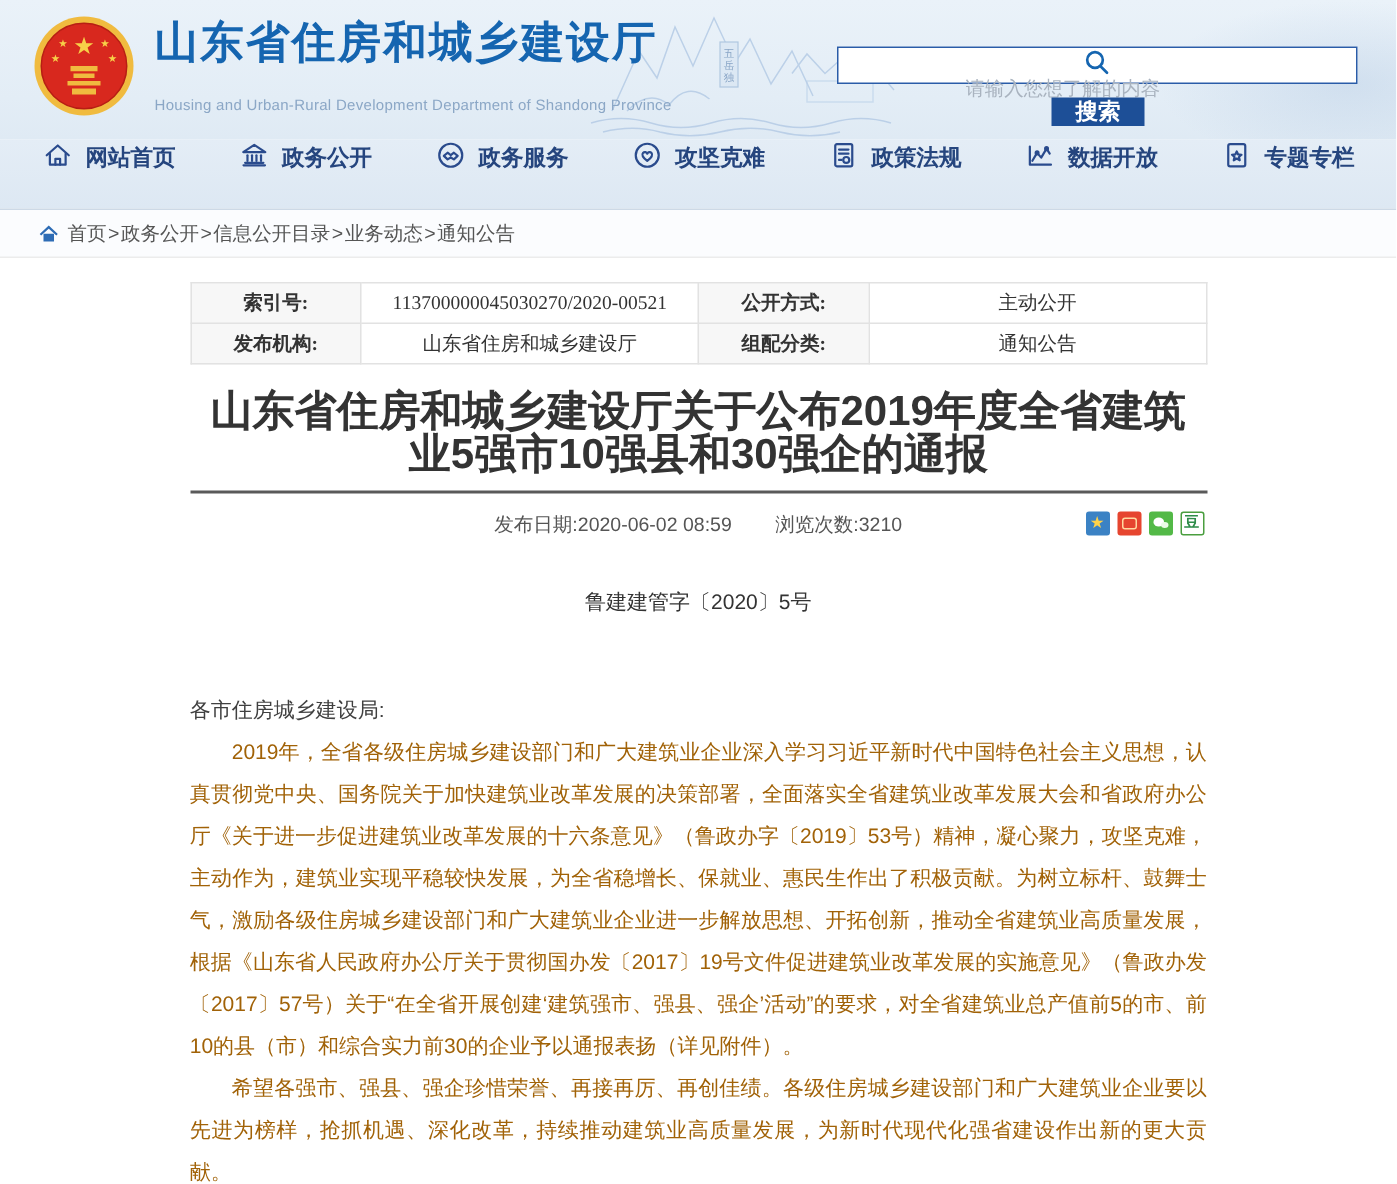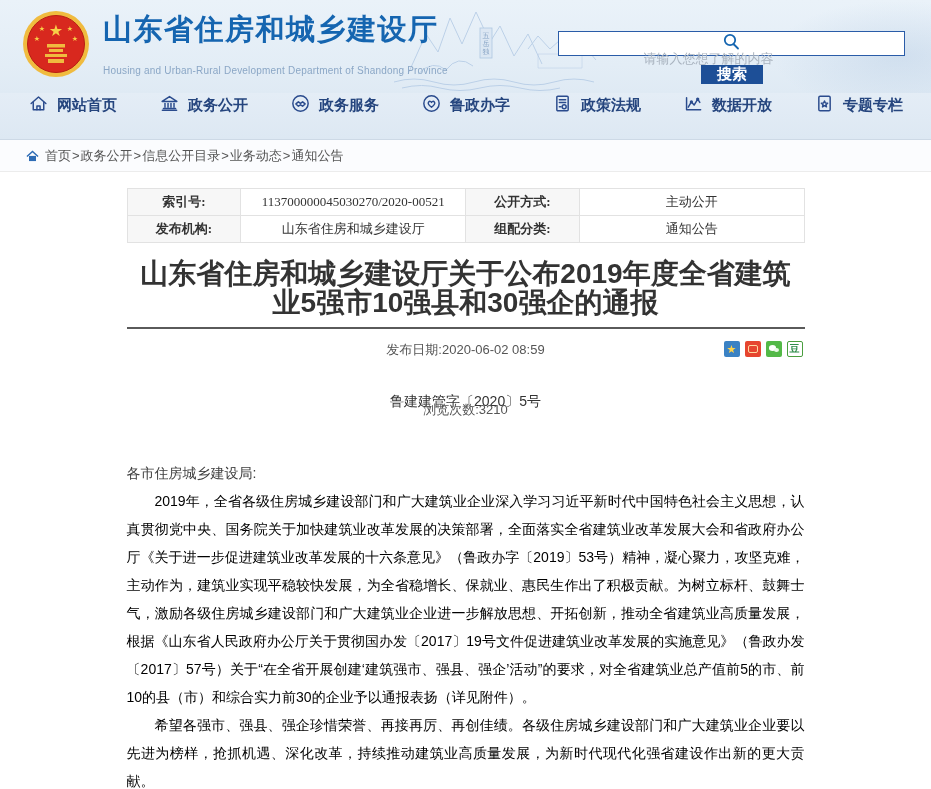--- a/index.html
+++ b/index.html
@@ -45,35 +45,35 @@
 
   table.meta-table { width:100%; border-collapse:collapse; font-size:13px; color:#333;font-family:Liberation Serif, serif; }
   table.meta-table td { border:1px solid #e2e2e2; height:27px; text-align:center; padding:0 6px; }
   td.meta-label { width:114px; background:#f7f7f7; font-weight:700; }
   td.meta-value { width:225px; background:#fff; }
 
   .doc-title { margin-top:16px; font-size:28px; font-weight:700; color:#333; text-align:center; line-height:29px; padding:0 8px; }
   .title-divider { margin-top:10px; height:2px; background:#5a5a5a; }
 
   .pub-row { position:relative; margin-top:12px; height:18px; font-size:13px; color:#555; text-align:center; }
-  .pub-row .pub-group { display:inline-flex; gap:42px;flex-direction:column; }
+  .pub-row .pub-group { display:inline-flex; gap:29px; }
   .share-icons { position:absolute; right:2px; top:0; display:flex; gap:5px; }
   .share { width:16px; height:16px; display:flex; align-items:center; justify-content:center; font-size:10px;
       cursor:pointer; border-radius:2px; line-height:1; }
   .share-qzone { background:#3b82c4; color:#ffd24a; font-size:11px; }
   .share-weibo { background:#e6452f; position:relative; }
   .share-weibo::after { content:""; width:8px; height:6px; border:1.5px solid #ffd9a0; border-radius:2px; display:block; }
   .share-wechat { background:#53b947; position:relative; }
   .share-wechat::before { content:""; position:absolute; left:3px; top:4px; width:7px; height:5.5px; background:#fff; border-radius:50%; }
   .share-wechat::after { content:""; position:absolute; right:3px; top:7px; width:5px; height:4px; background:#eafbe6; border-radius:50%; }
   .share-douban { background:#fff; border:1px solid #4a9e3f; color:#2f8c4a; font-weight:700; }
 
   .doc-number { margin-top:34px; text-align:center; font-size:14px; color:#333; }
   .salutation { margin-top:48px; font-size:14px; color:#404040; line-height:28px; }
-  .para { font-size:14px; color:#000000; line-height:28px; text-indent:2em; text-align:justify; }
+  .para { font-size:14px; color:#a16207; line-height:28px; text-indent:2em; text-align:justify; }
 </style>
 </head>
 <body>
 
 <div class="page">
 
   <header class="site-header">
     <svg class="mountain-art" width="220" height="88" viewBox="0 0 220 88">
       <g fill="none" stroke="#b7cde6" stroke-width="1">
         <path d="M20 70 L38 30 L50 48 L62 14 L74 40 L88 8 L102 38 L112 22 L126 52 L140 30 L154 60"></path>
@@ -151,21 +151,21 @@
             <circle cx="10" cy="10" r="7.3"></circle>
             <path d="M5.6 10.4 L8 8.4 L10 9.9 L12 8.4 L14.4 10.4 L12 12.6 L10 11.4 L8 12.6 Z"></path>
           </svg></span>
       <span>政务服务</span>
     </a>
     <a class="nav-item">
       <span><svg width="21" height="21" viewBox="0 0 20 20">
             <circle cx="10" cy="10" r="7.3"></circle>
             <path d="M10 13.6 C7.2 11.4 6.2 9.8 7.3 8.5 C8.2 7.5 9.5 8 10 9 C10.5 8 11.8 7.5 12.7 8.5 C13.8 9.8 12.8 11.4 10 13.6 Z"></path>
           </svg></span>
-      <span>鲁政办字</span>
+      <span>攻坚克难</span>
     </a>
     <a class="nav-item">
       <span><svg width="21" height="21" viewBox="0 0 20 20">
             <rect x="4.6" y="3" width="10.8" height="14" rx="1"></rect>
             <line x1="7" y1="6.4" x2="13" y2="6.4"></line>
             <line x1="7" y1="9" x2="13" y2="9"></line>
             <circle cx="11.6" cy="13" r="1.9"></circle>
             <line x1="7" y1="13" x2="8.6" y2="13"></line>
           </svg></span>
       <span>政策法规</span>

